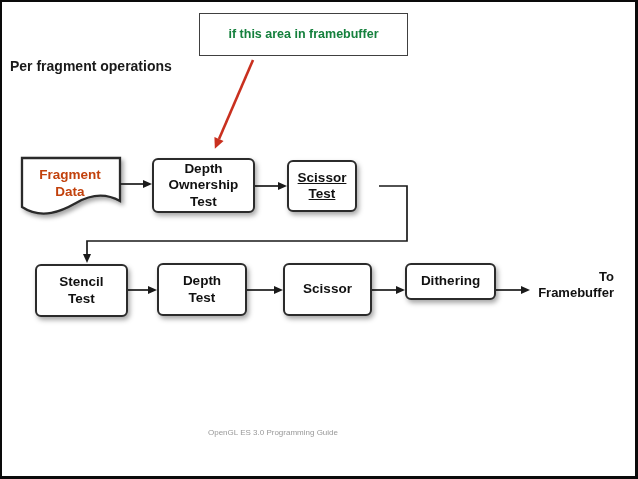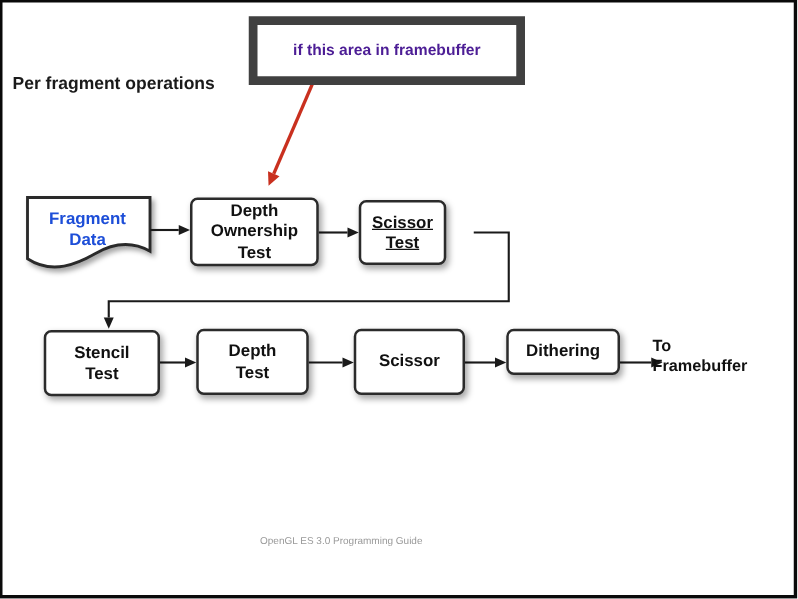--- a/index.html
+++ b/index.html
@@ -29,31 +29,31 @@
     position: absolute;
     left: 0; top: 0;
     width: 638px; height: 479px;
     pointer-events: none;
     z-index: 1;
   }
   .callout {
     position: absolute;
     left: 199px; top: 13px;
     width: 207px; height: 41px;
-    border: 7px solid #404040;
+    border: 1px solid #404040;
     background: #ffffff;
     display: flex;
     flex-direction: column;
     align-items: center;
     justify-content: center;
     text-align: center;
     font-weight: bold;
     font-size: 12.5px;
     line-height: 17px;
-    color: #4c1d95;
+    color: #15803d;
     z-index: 3;
   }
   .slide-heading {
     position: absolute;
     left: 10px; top: 58px;
     font-weight: bold;
     font-size: 14px;
     color: #1a1a1a;
     z-index: 2;
     white-space: nowrap;
@@ -83,28 +83,28 @@
   .node-blending       { left: 283px; top: 263px; width:  89px; height: 53px; }
   .node-dithering      { left: 405px; top: 263px; width:  91px; height: 37px; }
   .doc-label {
     position: absolute;
     left: 20px; top: 167px;
     width: 100px;
     text-align: center;
     font-weight: bold;
     font-size: 13.5px;
     line-height: 16.5px;
-    color: #1d4ed8;
+    color: #c2410c;
     z-index: 2;
   }
   .end-label {
     position: absolute;
     left: 522px; top: 269px;
     width: 92px;
-    text-align: left;
+    text-align: right;
     font-weight: bold;
     font-size: 13px;
     line-height: 15.5px;
     color: #111111;
     z-index: 2;
   }
   .footer-caption {
     position: absolute;
     left: 0; top: 428px;
     width: 546px;

